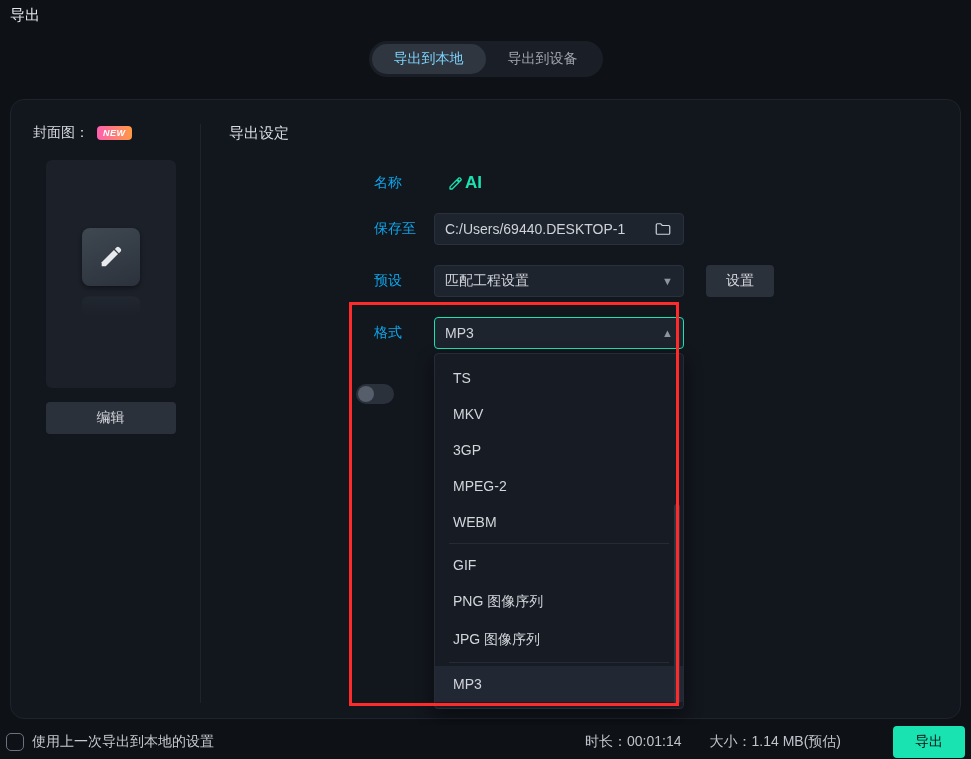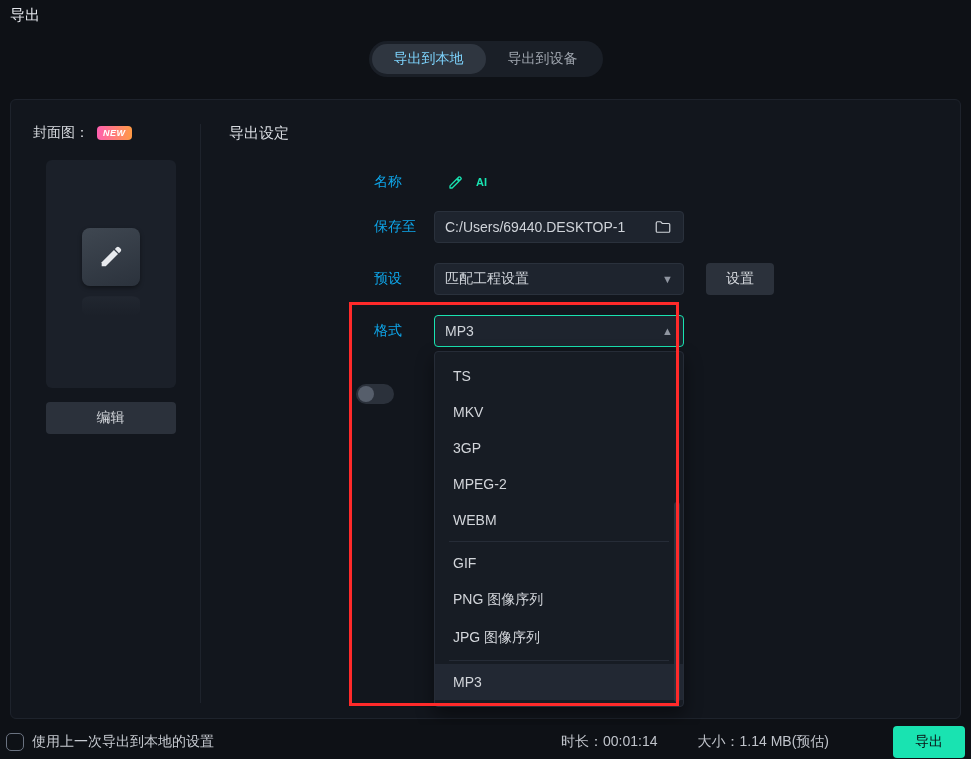--- a/index.html
+++ b/index.html
@@ -43,21 +43,21 @@
   .tab.active {
     background: #2f3640;
     color: #7dd3fc;
   }
 
   
   .card {
     margin: 0 10px;
     background: #12161d;
     border: 1px solid #1e232c;
-    border-radius: 6px;
+    border-radius: 14px;
     height: 620px;
     display: flex;
     padding: 24px 4px 15px 22px;
     position: relative;
   }
 
   
   .cover-col {
     width: 168px;
     flex: 0 0 168px;
@@ -290,21 +290,21 @@
     border: 1.5px solid #6a7280;
     border-radius: 5px;
     margin-right: 8px;
     cursor: pointer;
   }
   .bottom-text { color: #c7cbd1; font-size: 14px; }
   .bottom-stats {
     margin-left: auto;
     display: flex;
     align-items: center;
-    gap: 40px;
+    gap: 28px;
     color: #c0c4cb;
     font-size: 14px;
   }
   .export-btn {
     background: #19e3b1;
     color: #0b0f14;
     border: none;
     border-radius: 4px;
     padding: 7px 22px;
     font-size: 14px;
@@ -349,21 +349,21 @@
 
     <div class="form-area">
 
       <div class="form-row">
         <div class="form-label">名称</div>
         <span class="ai-btn">
           <svg width="16" height="16" viewBox="0 0 24 24" fill="none">
             <path d="M3 21 L3 17.8 L13.2 7.6 L16.4 10.8 L6.2 21 Z" stroke="#19e3b1" stroke-width="2" stroke-linejoin="round" fill="none"></path>
             <path d="M14.2 6.6 L17.4 9.8 L19.4 7.8 C19.9 7.3 19.9 6.4 19.4 5.9 L18.1 4.6 C17.6 4.1 16.7 4.1 16.2 4.6 Z" stroke="#19e3b1" stroke-width="2" stroke-linejoin="round" fill="none"></path>
           </svg>
-          <span style="font-size:11px;margin-left:12px;font-weight:600;">AI</span>
+          <span style="font-size:17px;margin-left:1px;font-weight:600;">AI</span>
         </span>
       </div>
 
       <div class="form-row">
         <div class="form-label">保存至</div>
         <input class="text-input" style="padding-right: 34px;" value="C:/Users/69440.DESKTOP-1">
         <span class="folder-btn">
           <svg width="18" height="18" viewBox="0 0 24 24" fill="none">
             <path d="M3 6.5 C3 5.67 3.67 5 4.5 5 H9 L11 7.3 H19.5 C20.33 7.3 21 7.97 21 8.8 V17.5 C21 18.33 20.33 19 19.5 19 H4.5 C3.67 19 3 18.33 3 17.5 Z" stroke="#cfd3d9" stroke-width="1.6" fill="none"></path>
           </svg>

